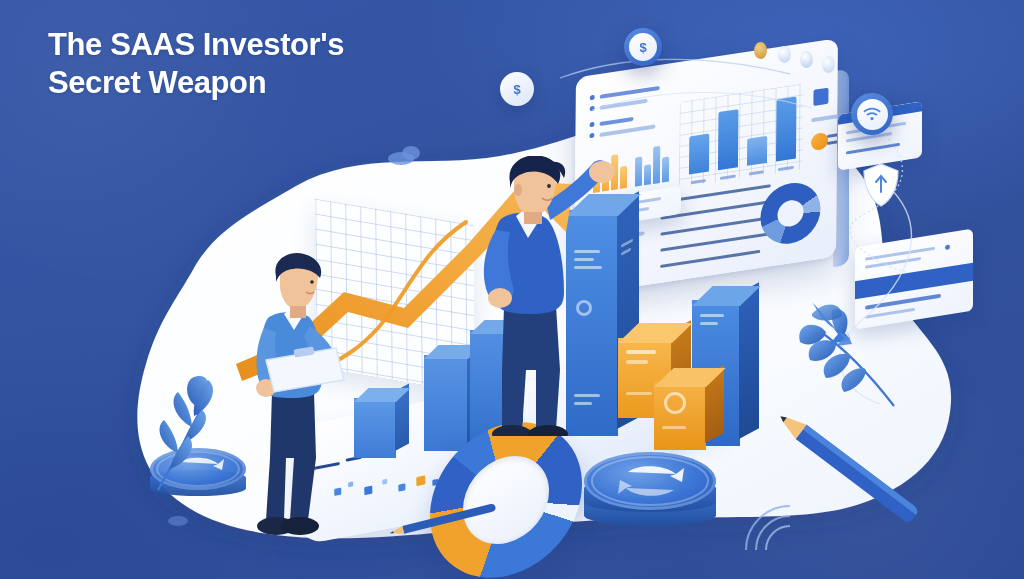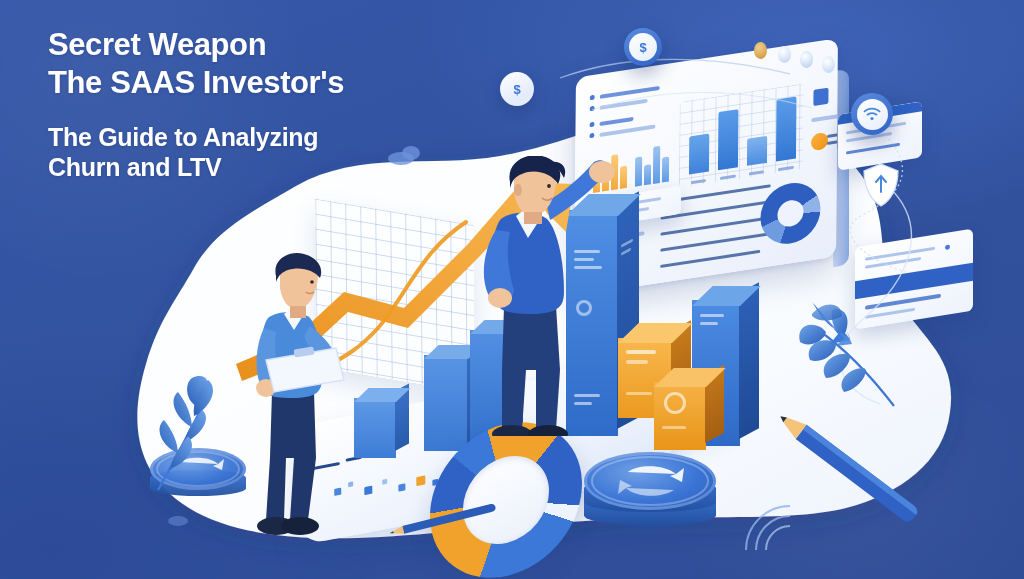--- a/index.html
+++ b/index.html
@@ -626,22 +626,18 @@
       <circle cx="97" cy="30" r="1.9" fill="#2b2b2b"></circle>
       <path d="M 100 42 C 98 45, 93 45, 90 42" stroke="#c98b6a" stroke-width="1.5" fill="none"></path>
 
       <ellipse cx="66" cy="34" rx="4" ry="6" fill="#e0ab84"></ellipse>
     </svg>
 
   </div>
 
   <div class="headline">
     <div class="title">
+      <div>The SAAS Investor's</div>
       <div>Secret Weapon</div>
-      <div>The SAAS Investor's</div>
-    </div>
-    <div class="subtitle">
-      <div>The Guide to Analyzing</div>
-      <div>Churn and LTV</div>
     </div>
   </div>
 
 </div>
 
 </body></html>

